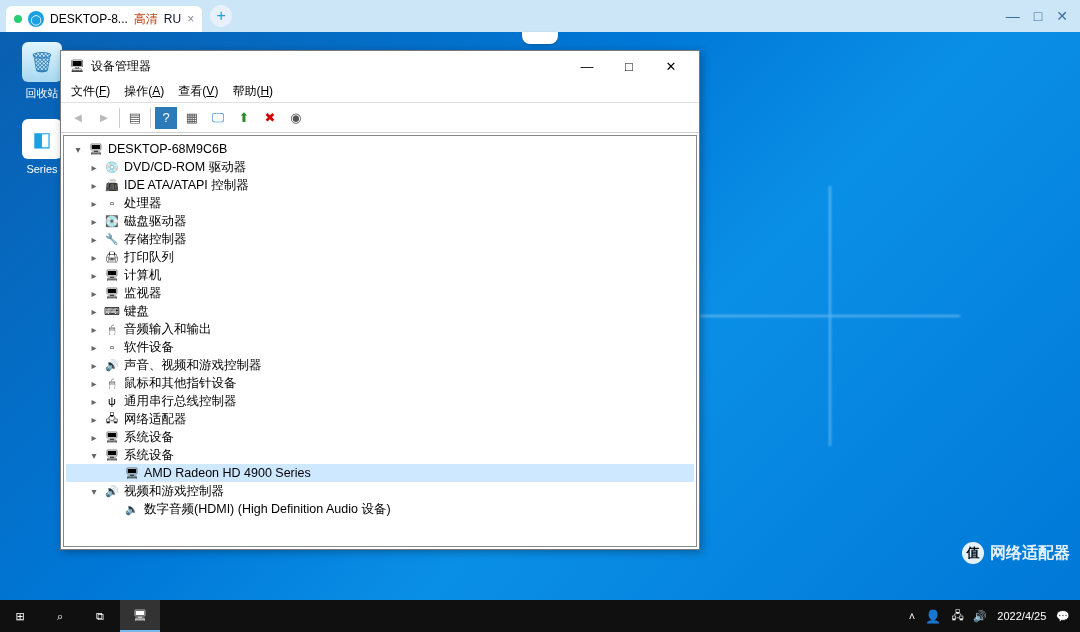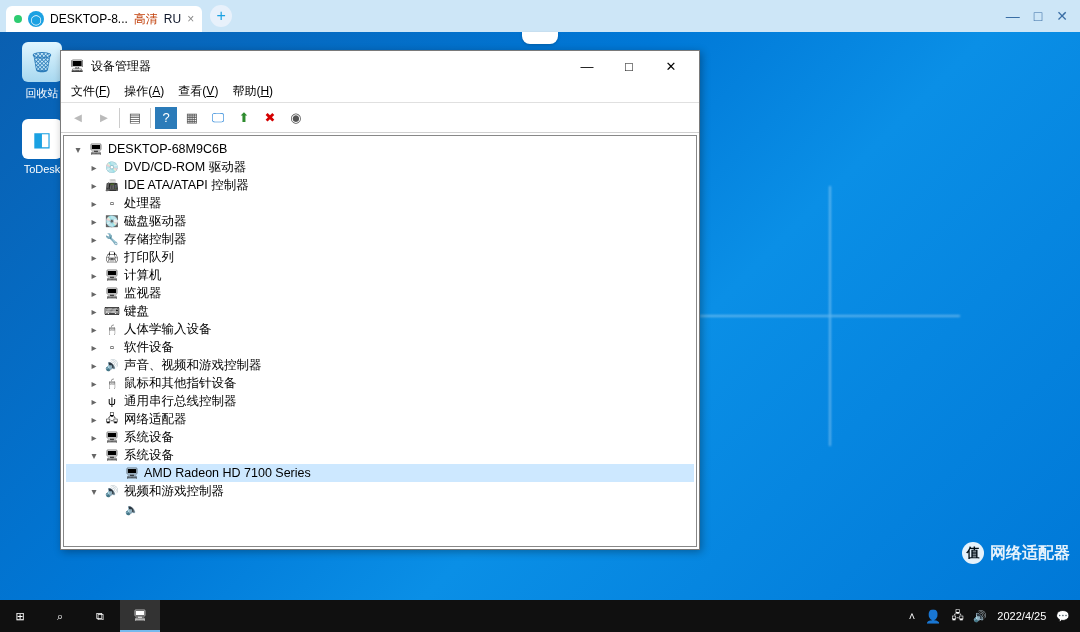--- a/index.html
+++ b/index.html
@@ -80,21 +80,21 @@
 
 <div class="desktop">
   <div class="droptab"></div>
   <div class="desktop-icons">
     <div class="di">
       <div class="ico recycle">🗑</div>
       <div>回收站</div>
     </div>
     <div class="di">
       <div class="ico todesk">◧</div>
-      <div>ToDesk</div>
+      <div>Series</div>
     </div>
   </div>
 
   <div class="dm">
     <div class="dm-title">
       <span class="ico">🖥</span>
       <span>设备管理器</span>
       <div class="controls">
         <span>—</span>
         <span>□</span>
@@ -168,21 +168,21 @@
             <span>监视器</span>
           </div>
           <div class="node lvl1">
             <span class="exp">▸</span>
             <span class="nico">⌨</span>
             <span>键盘</span>
           </div>
           <div class="node lvl1">
             <span class="exp">▸</span>
             <span class="nico">🖱</span>
-            <span>人体学输入设备</span>
+            <span>音频输入和输出</span>
           </div>
           <div class="node lvl1">
             <span class="exp">▸</span>
             <span class="nico">▫</span>
             <span>软件设备</span>
           </div>
           <div class="node lvl1">
             <span class="exp">▸</span>
             <span class="nico">🔊</span>
             <span>声音、视频和游戏控制器</span>
@@ -209,30 +209,31 @@
           </div>
         </div>
       <div class="node lvl1">
         <span class="exp">▾</span>
         <span class="nico">🖥</span>
         <span>系统设备</span>
       </div>
       <div class="node lvl2 selected">
         <span class="exp"></span>
         <span class="nico">🖥</span>
-        <span>AMD Radeon HD 7100 Series</span>
+        <span>AMD Radeon HD 4900 Series</span>
       </div>
       <div class="node lvl1">
         <span class="exp">▾</span>
         <span class="nico">🔊</span>
         <span>视频和游戏控制器</span>
       </div>
       <div class="node lvl2">
         <span class="exp"></span>
         <span class="nico">🔈</span>
+        <span>数字音频(HDMI) (High Definition Audio 设备)</span>
       </div>
     </div>
   </div>
 
   <div class="watermark">
     <span class="badge">值</span>
     <span>网络适配器</span>
   </div>
 </div>
 

